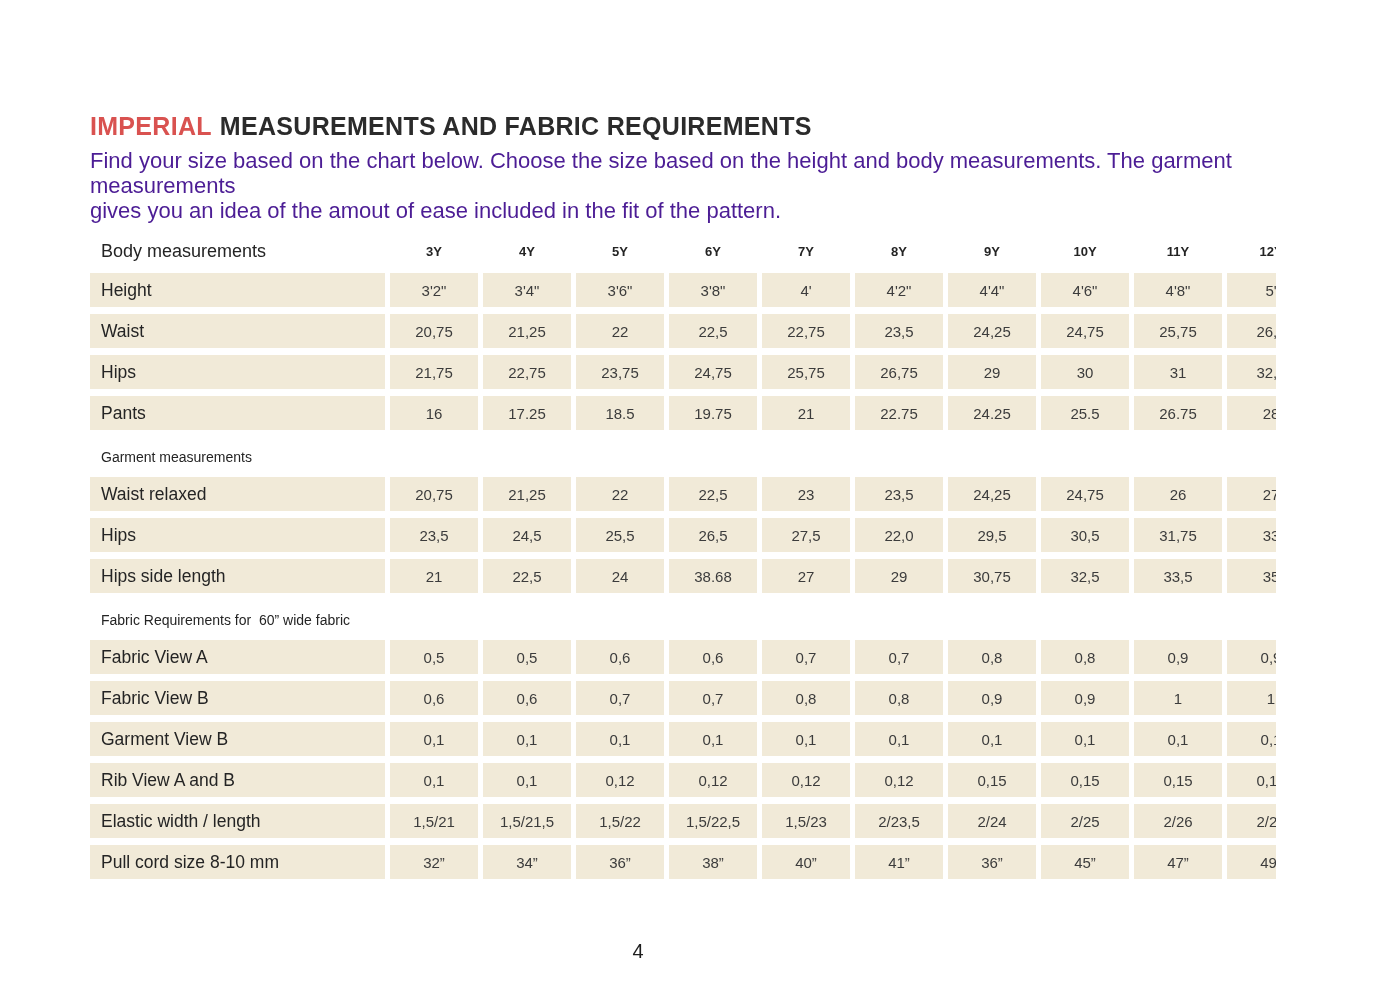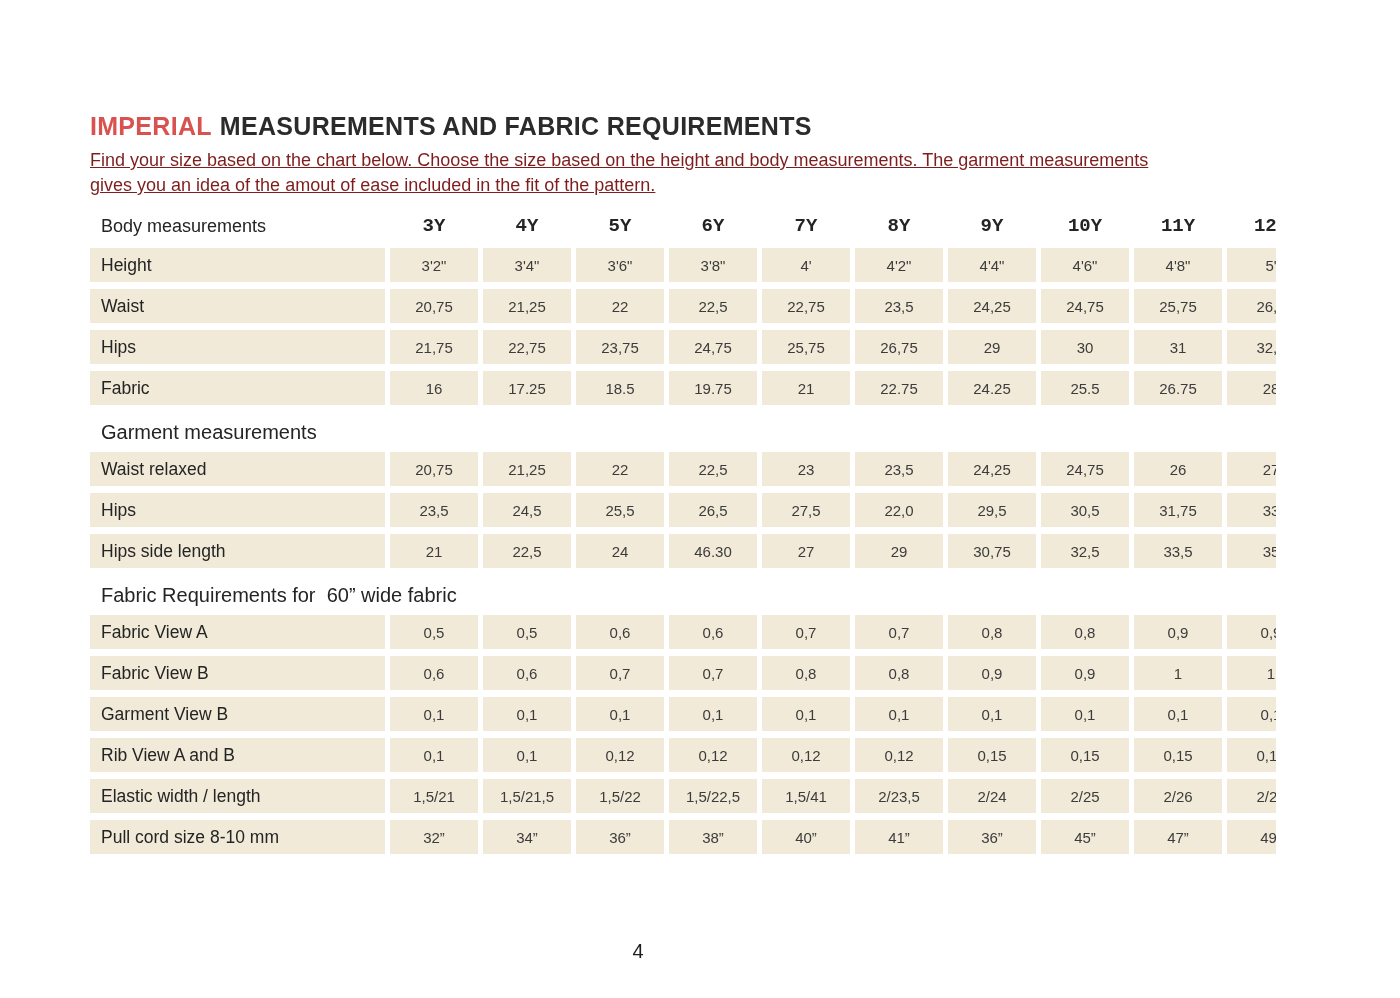--- a/index.html
+++ b/index.html
@@ -24,24 +24,23 @@
     font-weight: 700;
     letter-spacing: 0.3px;
     margin: 0 0 7px 0;
     color: var(--text-dark, #2b2b2b);
   }
   .title .accent {
     color: var(--accent-red, #d95250);
     margin-right: 8px;
   }
   .intro {
-    font-size: 18px;
+    font-size: 22px;
     line-height: 25px;
-    color: #7f1d1d;
-    text-decoration: underline;
+    color: #4c1d95;
   }
   .size-table { margin-top: 12px; }
   .t-row {
     display: grid;
     grid-template-columns: 295px repeat(10, 1fr);
     column-gap: 5px;
     text-align: center;
   }
   .t-row.header {
     height: 32px;
@@ -52,23 +51,22 @@
     align-items: center;
     padding-left: 11px;
     font-size: 18px;
     color: #242424;
   }
   .h-size {
     display: flex;
     align-items: center;
     justify-content: center;
     font-weight: 700;
-    font-size: 19px;
+    font-size: 13px;
     color: #242424;
-    font-family: Liberation Mono, monospace;
   }
   .t-row.data-row {
     height: 34px;
     margin-bottom: 7px;
   }
   .data-row .cell {
     background: var(--cell-beige, #f1ead8);
     display: flex;
     align-items: center;
     justify-content: center;
@@ -79,21 +77,21 @@
     justify-content: flex-start;
     padding-left: 11px;
     font-size: 17.5px;
     color: #242424;
   }
   .section-row {
     height: 40px;
     display: flex;
     align-items: center;
     padding-left: 11px;
-    font-size: 20px;
+    font-size: 14px;
     color: #242424;
     white-space: pre-wrap;
   }
   .page-number {
     position: absolute;
     left: 0;
     right: 0;
     top: 940px;
     text-align: center;
     font-size: 20px;
@@ -160,21 +158,21 @@
           <div class="cell">23,75</div>
           <div class="cell">24,75</div>
           <div class="cell">25,75</div>
           <div class="cell">26,75</div>
           <div class="cell">29</div>
           <div class="cell">30</div>
           <div class="cell">31</div>
           <div class="cell">32,5</div>
         </div>
         <div class="t-row data-row">
-          <div class="cell label-cell">Fabric</div>
+          <div class="cell label-cell">Pants</div>
           <div class="cell">16</div>
           <div class="cell">17.25</div>
           <div class="cell">18.5</div>
           <div class="cell">19.75</div>
           <div class="cell">21</div>
           <div class="cell">22.75</div>
           <div class="cell">24.25</div>
           <div class="cell">25.5</div>
           <div class="cell">26.75</div>
           <div class="cell">28</div>
@@ -204,21 +202,21 @@
           <div class="cell">29,5</div>
           <div class="cell">30,5</div>
           <div class="cell">31,75</div>
           <div class="cell">33</div>
         </div>
         <div class="t-row data-row">
           <div class="cell label-cell">Hips side length</div>
           <div class="cell">21</div>
           <div class="cell">22,5</div>
           <div class="cell">24</div>
-          <div class="cell">46.30</div>
+          <div class="cell">38.68</div>
           <div class="cell">27</div>
           <div class="cell">29</div>
           <div class="cell">30,75</div>
           <div class="cell">32,5</div>
           <div class="cell">33,5</div>
           <div class="cell">35</div>
         </div>
         <div class="section-row">Fabric Requirements for  60” wide fabric</div>
         <div class="t-row data-row">
           <div class="cell label-cell">Fabric View A</div>
@@ -271,21 +269,21 @@
           <div class="cell">0,15</div>
           <div class="cell">0,15</div>
           <div class="cell">0,15</div>
         </div>
         <div class="t-row data-row">
           <div class="cell label-cell">Elastic width / length</div>
           <div class="cell">1,5/21</div>
           <div class="cell">1,5/21,5</div>
           <div class="cell">1,5/22</div>
           <div class="cell">1,5/22,5</div>
-          <div class="cell">1,5/41</div>
+          <div class="cell">1,5/23</div>
           <div class="cell">2/23,5</div>
           <div class="cell">2/24</div>
           <div class="cell">2/25</div>
           <div class="cell">2/26</div>
           <div class="cell">2/27</div>
         </div>
         <div class="t-row data-row">
           <div class="cell label-cell">Pull cord size 8-10 mm</div>
           <div class="cell">32”</div>
           <div class="cell">34”</div>

